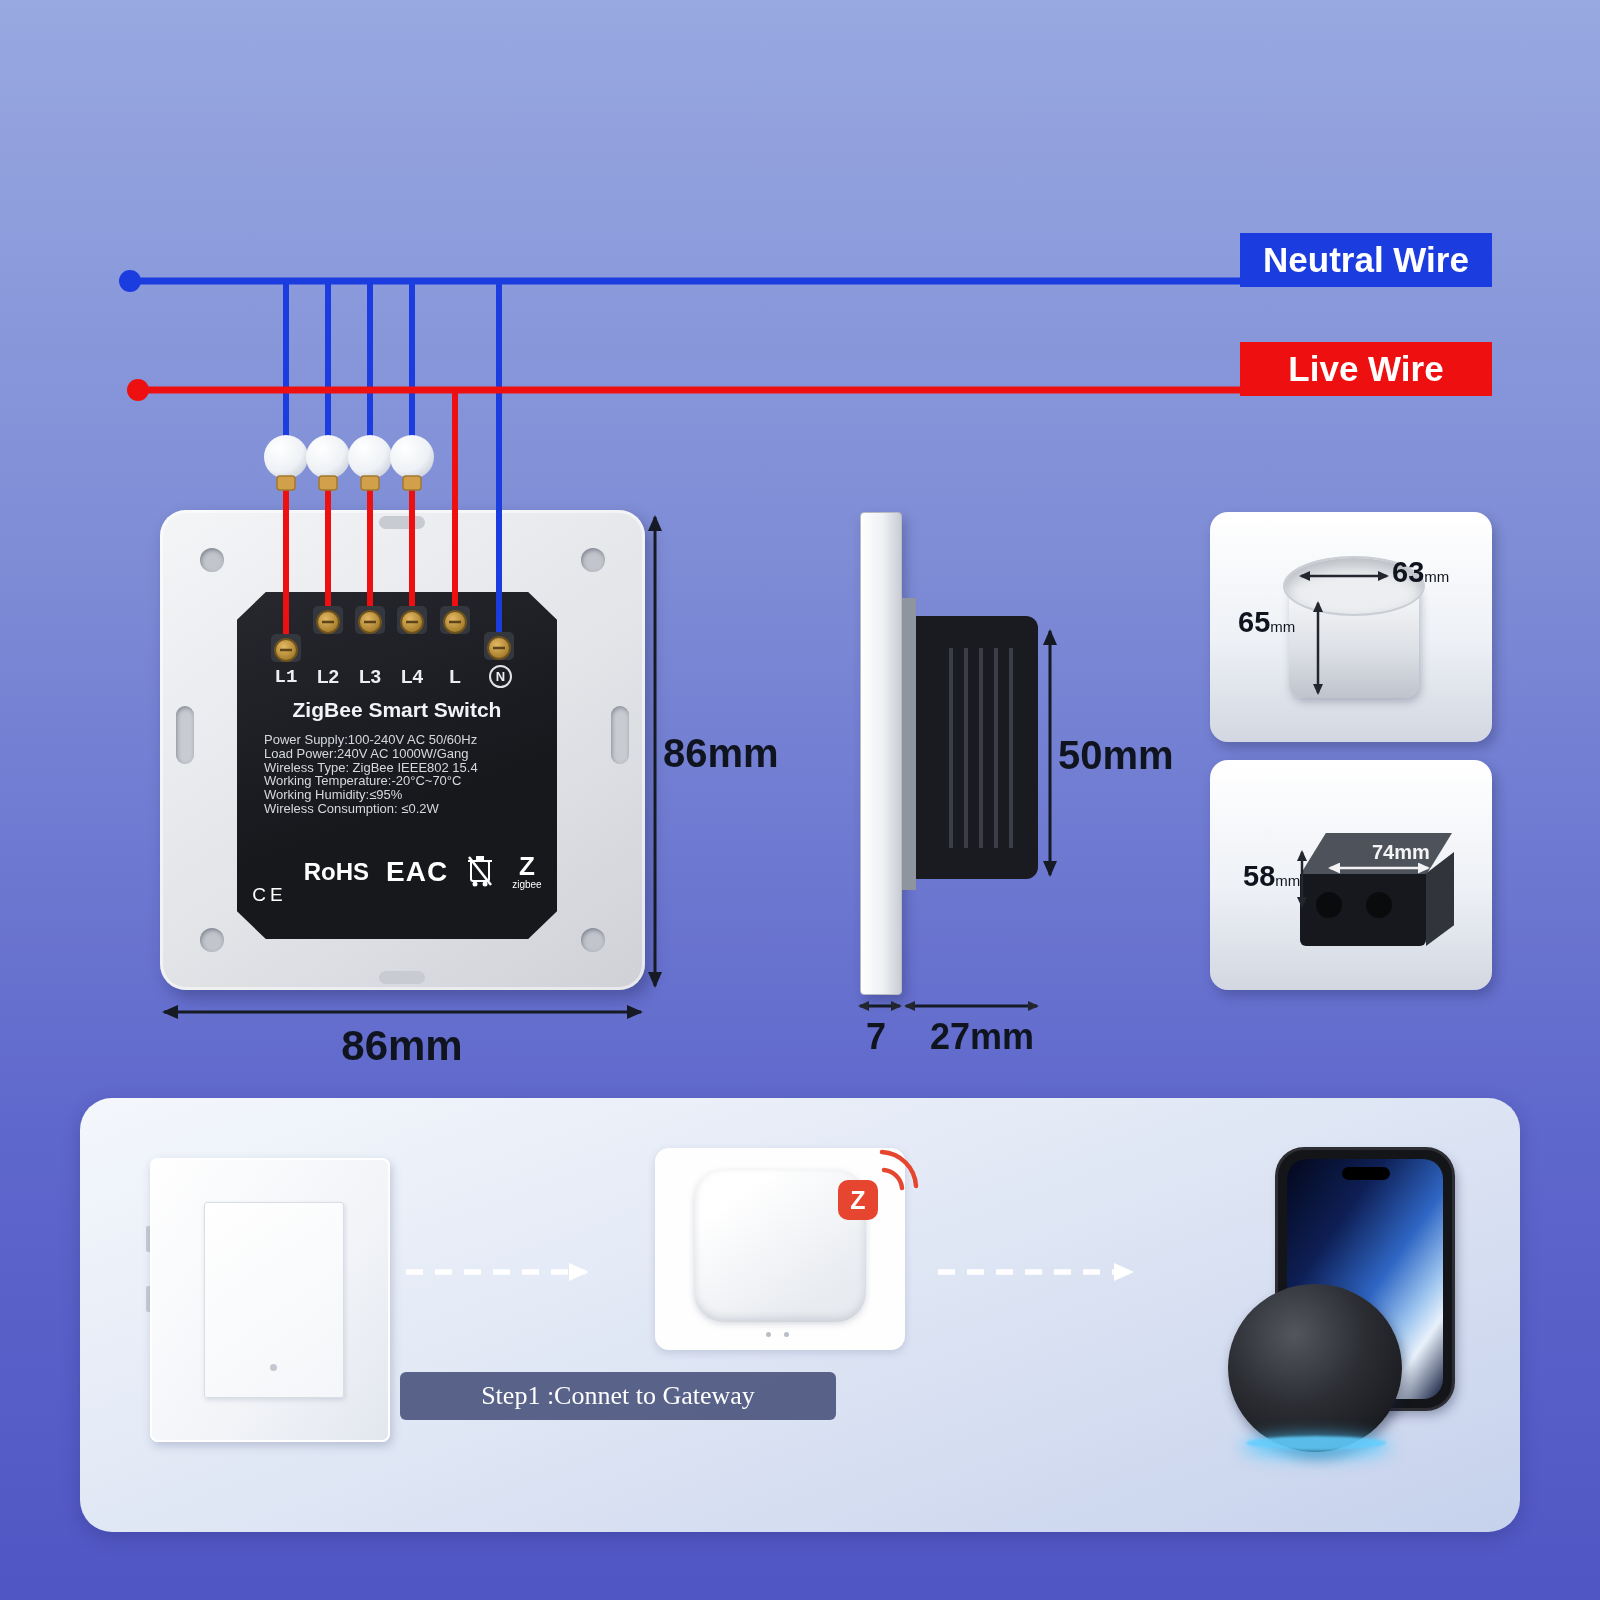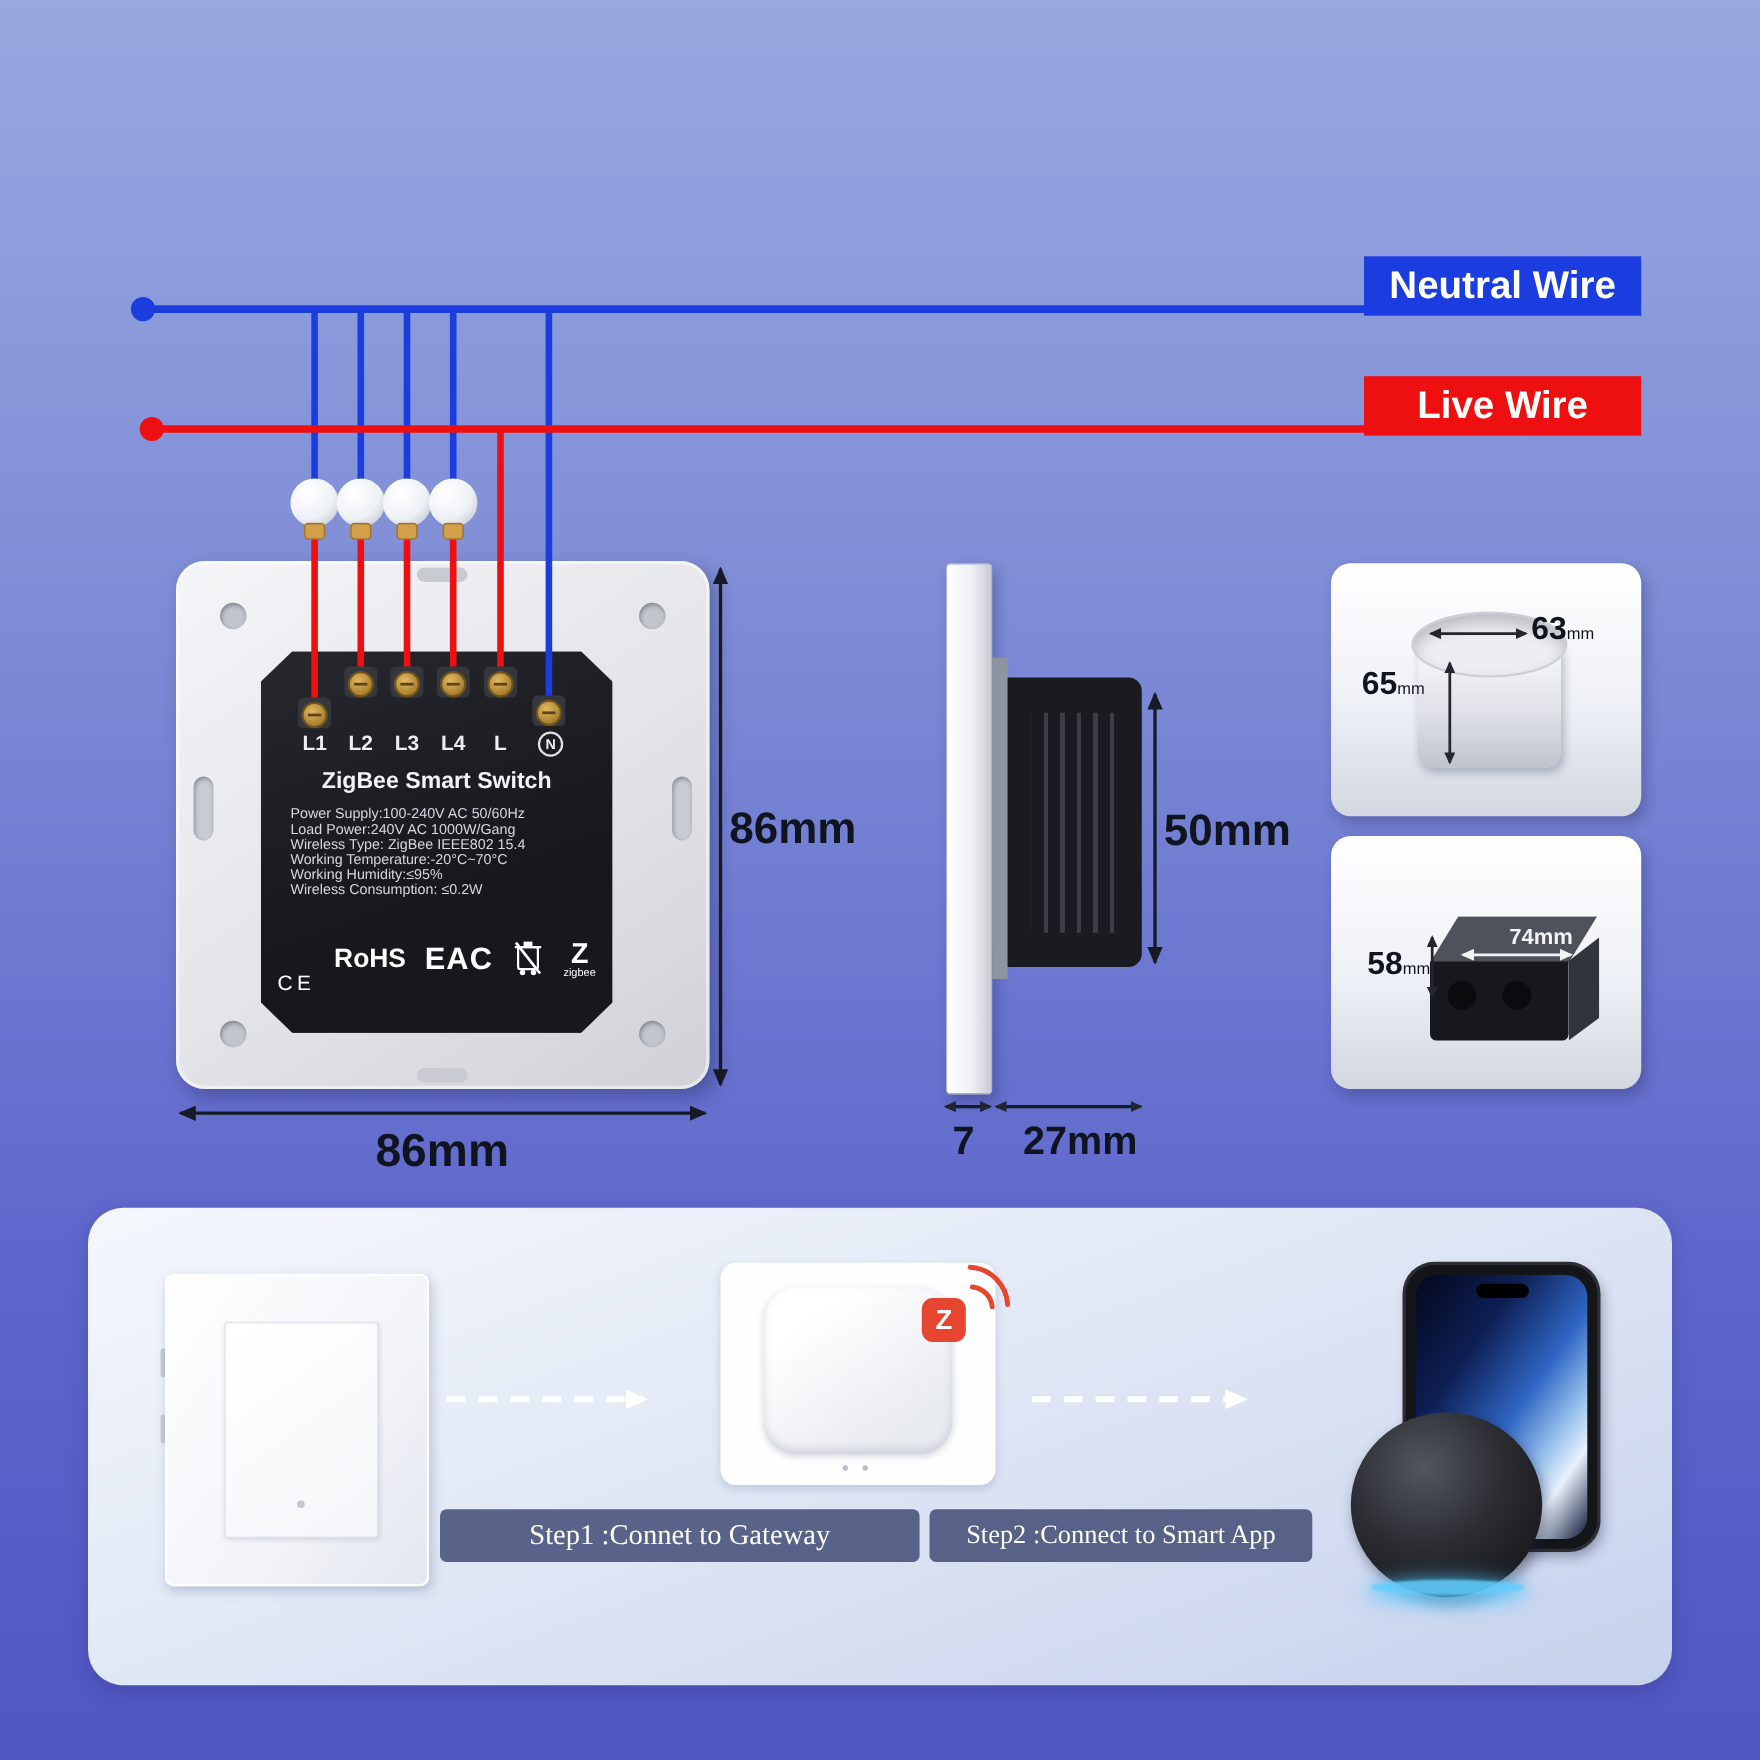--- a/index.html
+++ b/index.html
@@ -25,21 +25,21 @@
   .plate .slot { position:absolute; width:18px; height:58px; border-radius:10px; background:#c8cbd1; top:196px;
     box-shadow:inset 1px 2px 4px rgba(60,65,80,.45); }
   .sl{left:16px;} .sr{right:16px;}
   .plate .notch { position:absolute; width:46px; height:13px; border-radius:7px; background:#c8cbd1; left:219px; }
   .nt{top:6px;} .nb{bottom:6px;}
 
   .module { position:absolute; left:77px; top:82px; width:320px; height:347px; color:#fff;
     background:linear-gradient(160deg,#26282e 0%,#17181c 60%);
     clip-path:polygon(9% 0,91% 0,100% 8%,100% 92%,91% 100%,9% 100%,0 92%,0 8%); }
   .module .tlabel { position:absolute; transform:translateX(-50%); top:74px; font-size:19px; font-weight:700; color:#eceef2; }
-  .tl1{left:49px;} .tl2{left:91px;} .tl3{left:133px;} .tl4{left:175px;} .tl5{left:218px;}
+  .tl1{left:49px;font-family:Liberation Mono, monospace;} .tl2{left:91px;} .tl3{left:133px;} .tl4{left:175px;} .tl5{left:218px;}
   .module .ncircle { position:absolute; left:252px; top:73px; width:23px; height:23px; border:2px solid #dfe2e8;
     border-radius:50%; display:flex; align-items:center; justify-content:center; font-size:13px; font-weight:700; color:#eceef2; }
   .module .pname { position:absolute; left:0; right:0; top:106px; text-align:center; font-size:21px; font-weight:600; color:#f2f3f6; }
   .module .specs { position:absolute; left:27px; top:141px; font-size:13px; line-height:13.8px; color:#d5d8de; white-space:nowrap; }
   .module .certs { position:absolute; left:0; right:0; top:246px; display:flex; align-items:center; justify-content:center; gap:17px; }
   .cert-ce{font-size:19px;font-weight:400;letter-spacing:4px;margin-top:46px;}
   .cert-rohs{font-size:24px;font-weight:700;}
   .cert-eac{font-size:28px;font-weight:800;letter-spacing:1px;}
   .cert-z{display:flex;flex-direction:column;align-items:center;line-height:1.05;}
   .cert-z .zl{font-size:26px;font-weight:800;} .cert-z .zt{font-size:10px;}
@@ -230,21 +230,20 @@
   <div class="gw-dot gd2"></div>
   <div class="gw-badge">Z</div>
 
   <div class="phone"></div>
   <div class="phone-screen"></div>
   <div class="phone-notch"></div>
   <div class="echo"></div>
   <div class="echo-glow"></div>
 
   <div class="step step1">Step1 :Connet to Gateway</div>
-  <div class="step step2">Step2 :Connect to Smart App</div>
 
   <svg class="overlay" width="1600" height="1600" viewBox="0 0 1600 1600">
     <defs>
       <radialGradient id="gBulb" cx="35%" cy="30%" r="75%">
         <stop offset="0%" stop-color="#ffffff"></stop>
           <stop offset="70%" stop-color="#eef1f5"></stop>
           <stop offset="100%" stop-color="#cfd5de"></stop>
       </radialGradient>
       <radialGradient id="gScrew" cx="40%" cy="35%" r="75%">
         <stop offset="0%" stop-color="#e4b863"></stop>

